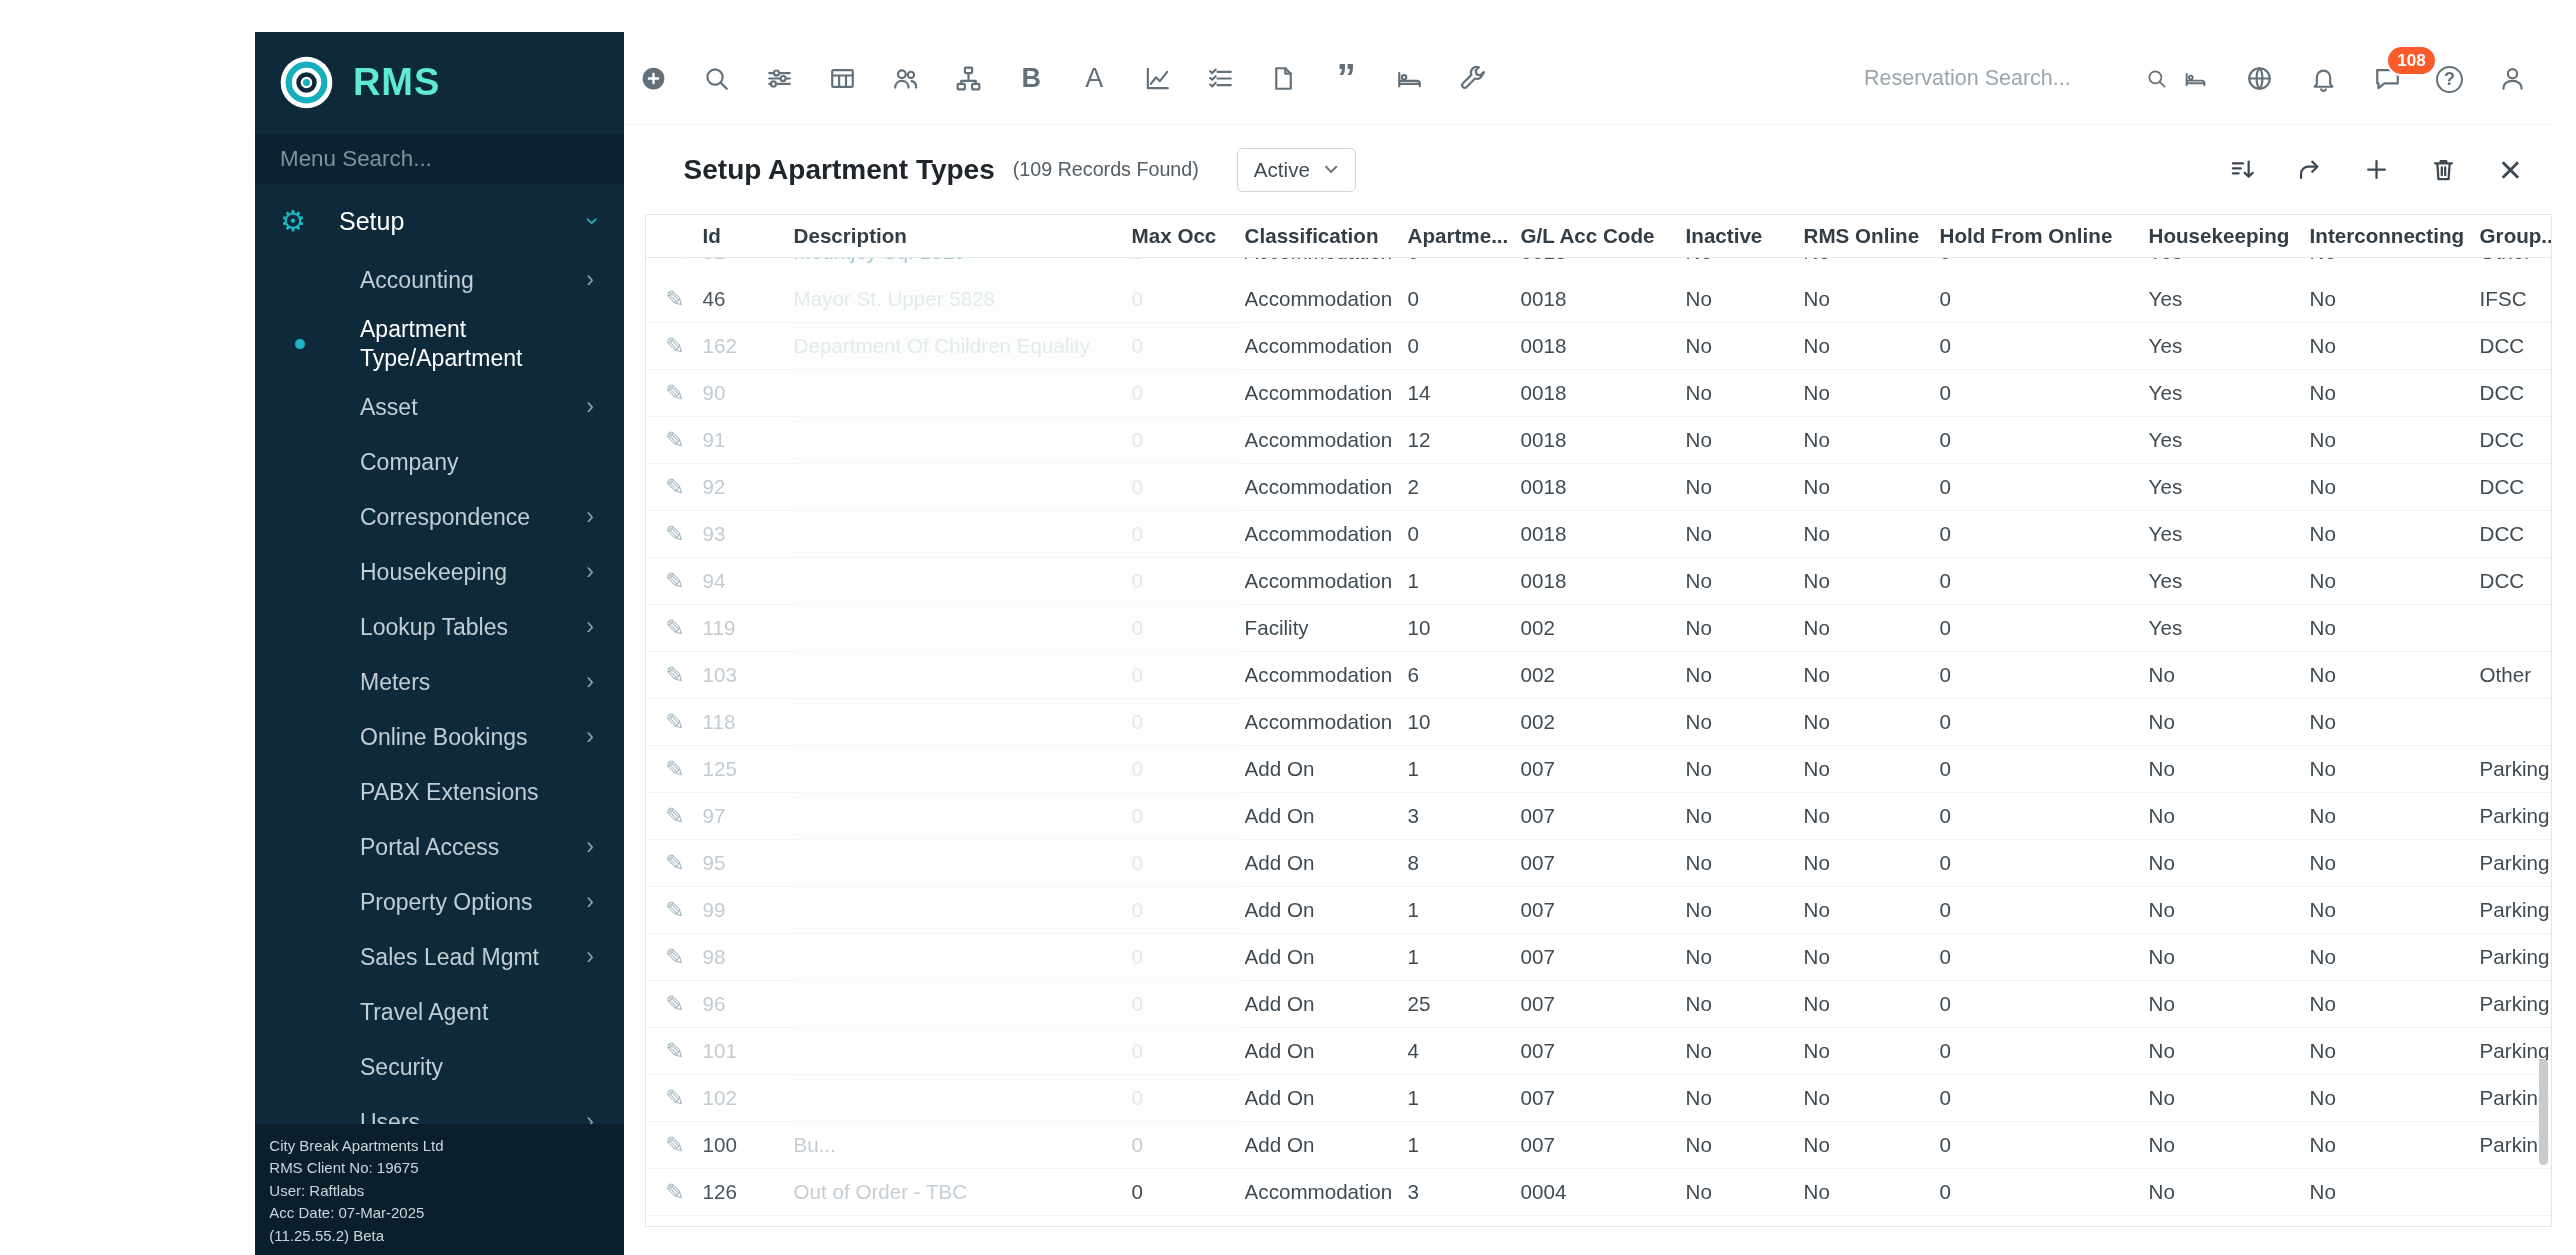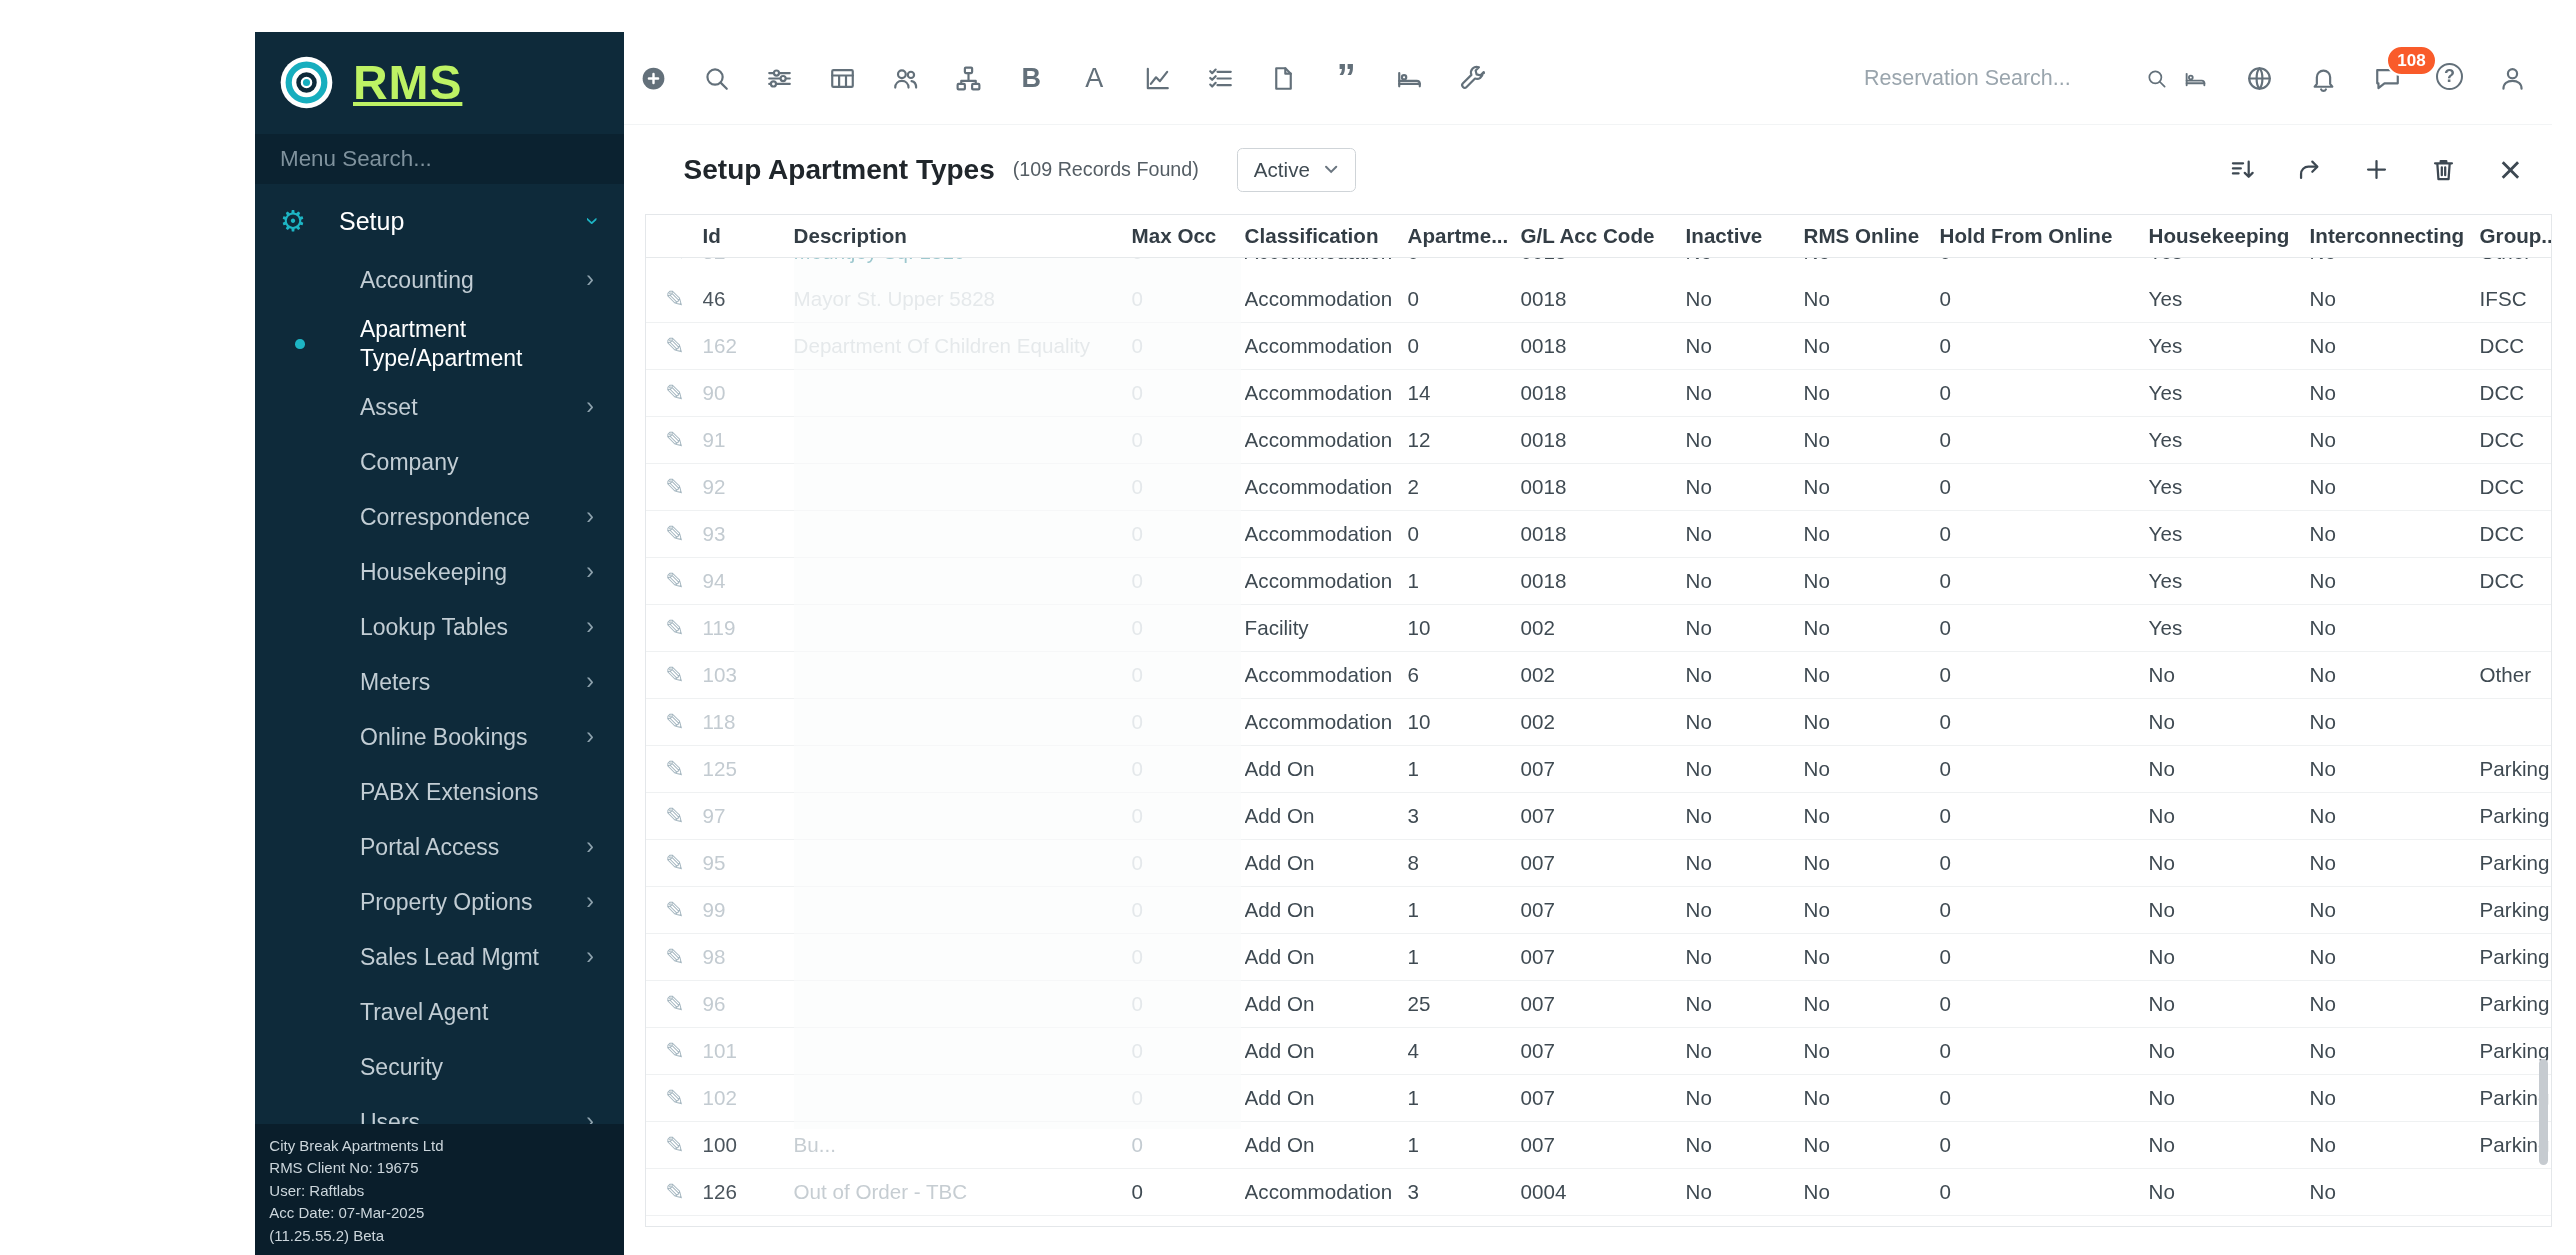--- a/index.html
+++ b/index.html
@@ -4,21 +4,21 @@
 <style>
   * { margin:0; padding:0; box-sizing:border-box; }
   html,body { width:2576px; height:1256px; background:#ffffff; overflow:hidden;
               font-family:"Liberation Sans", sans-serif; }
   .app { position:absolute; left:255px; top:32px; width:2296px; height:1224px; background:#fff; }
 
   
   .sidebar { position:absolute; left:0; top:0; width:369px; height:100%;
              background:#0e2a3a; overflow:hidden; }
   .logo-row { display:flex; align-items:center; gap:18px; padding:19.7px 0 0 23px; height:82px; }
-  .brand { font-size:48px; font-weight:700; color:#bef264; letter-spacing:0.9px;text-decoration:underline; }
+  .brand { font-size:38px; font-weight:700; color:#5eead4; letter-spacing:0.9px; }
   .menu-search { margin-top:19.7px; height:50px; background:#0b2230; display:flex; align-items:center; padding-left:25px; }
   .menu-search input { background:transparent; border:none; outline:none; color:#d5dde2; font-size:22.4px; width:88%; }
   .menu-search input::placeholder { color:#7f929d; }
   .section-row { height:57px; margin-top:9px; display:flex; align-items:center; padding:0 27px 0 25px; cursor:pointer; }
   .gear { color:#1db5c4; font-size:29px; margin-right:25px; line-height:1; }
   .section-label { color:#ffffff; font-size:25px; flex:1;margin-left:8px; }
   .section-chevron { color:#1db5c4; font-size:24px; transform:rotate(90deg); line-height:1; }
   .menu { margin-top:3.6px; }
   .menu-item { position:relative; min-height:55px; display:flex; align-items:center;
                padding:6.3px 39px 6.3px 105px; color:#c2cdd4; font-size:23px; line-height:1.3; cursor:pointer; }
@@ -32,21 +32,21 @@
   
   .topbar { position:absolute; left:369px; top:0; width:1928px; height:93px; background:#fff;
             border-bottom:0.9px solid #f2f4f5; display:flex; align-items:center; }
   .tool-strip { display:flex; align-items:center; gap:33px; padding-left:14.3px; }
   .tool-icon { width:30px; height:30px; display:flex; align-items:center; justify-content:center;
                color:#63707a; cursor:pointer; flex:0 0 auto; }
   .tool-icon svg { stroke:currentColor; fill:none; stroke-width:1.8; stroke-linecap:round; stroke-linejoin:round; }
   .letter-icon { font-size:27px; color:#63707a; }
   .letter-icon.bold { font-weight:700; }
   .quote-glyph { font-size:38px; line-height:18px; color:#63707a; font-weight:700; }
-  .topbar-right { margin-left:auto; display:flex; align-items:flex-start; gap:34px; padding-right:25px; }
+  .topbar-right { margin-left:auto; display:flex; align-items:flex-end; gap:34px; padding-right:25px; }
   .res-search { display:flex; align-items:center; gap:9px; }
   .res-search input { border:none; outline:none; width:268px; font-size:21.5px; color:#444; }
   .res-search input::placeholder { color:#9aa5ad; }
   .chat-wrap { position:relative; }
   .badge { position:absolute; top:-18px; left:14.3px; background:#f95b2a; color:#fff; font-size:17px;
            font-weight:700; padding:3.6px 9px; border-radius:18px; border:2.7px solid #fff; }
   .help-circle { width:27px; height:27px; border-radius:50%; border:2.2px solid #63707a; color:#63707a;
            font-size:18px; font-weight:700; display:flex; align-items:center; justify-content:center; cursor:pointer; }
 
   

